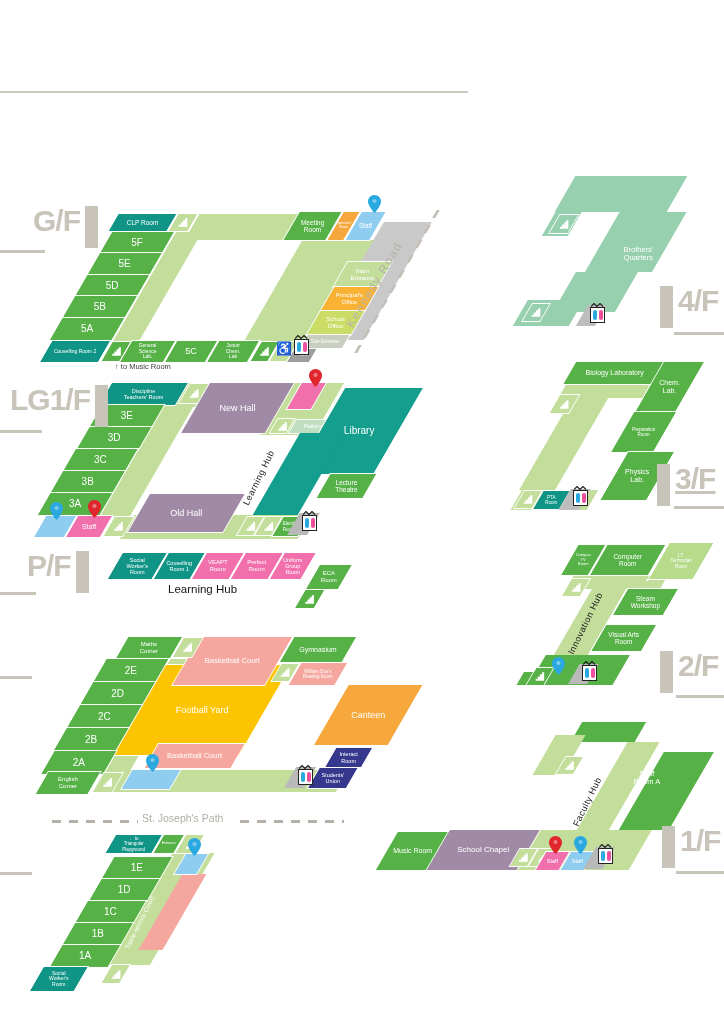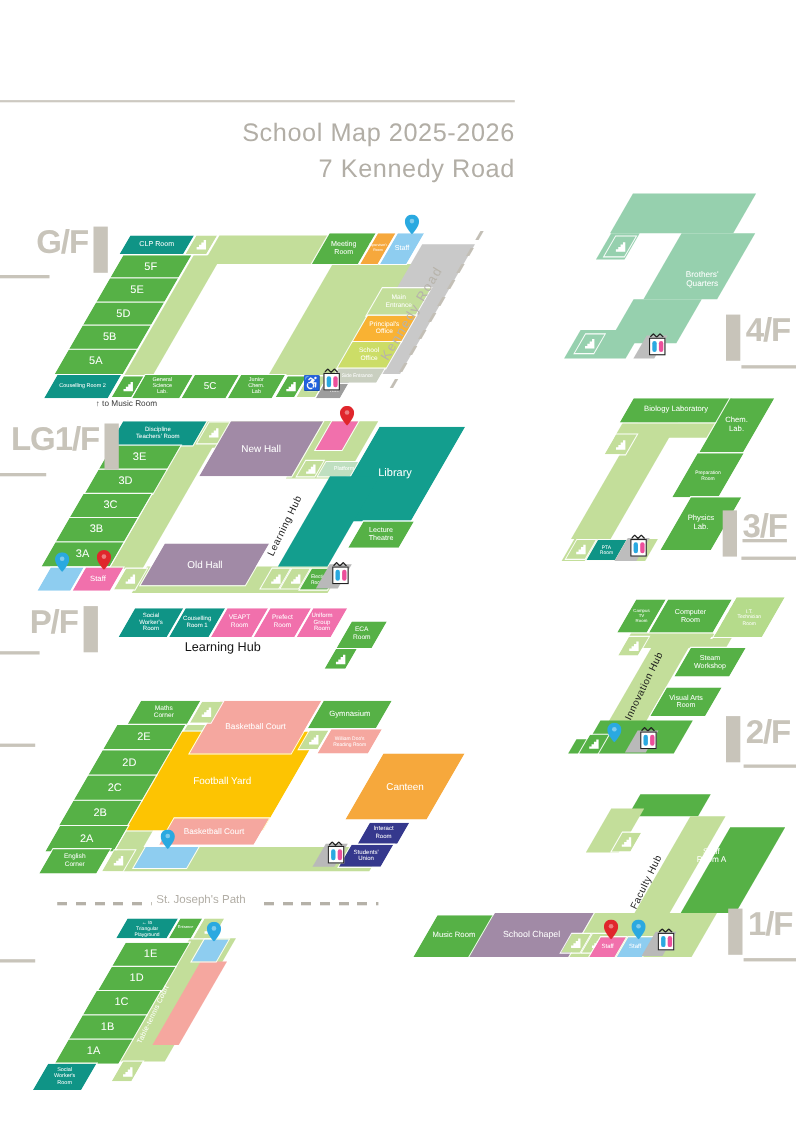--- a/index.html
+++ b/index.html
@@ -38,24 +38,20 @@
   .rlabel{position:absolute;transform-origin:0 0;white-space:nowrap;z-index:4;}
   .note{position:absolute;white-space:nowrap;z-index:4;}
   .hdash{position:absolute;height:2.5px;
          background:repeating-linear-gradient(90deg,#b5b1a8 0 9px,transparent 9px 17px);}
 </style>
 </head>
 <body>
 
 <div class="page">
   <div class="title-line"></div>
-  <div class="subtitle">
-    <div>School Map 2025-2026</div>
-    <div>7 Kennedy Road</div>
-  </div>
   <div id="skew" class="skew-layer">
       <div class="room" style="left: 322.6px; top: 214px; width: 99px; height: 26px; background: rgb(195, 222, 154);"></div>
       <div class="room" style="left: 309.9px; top: 232px; width: 26px; height: 109px; background: rgb(195, 222, 154);"></div>
       <div class="room" style="left: 440.6px; top: 240px; width: 88px; height: 101px; background: rgb(195, 222, 154);"></div>
       <div class="room" style="left: 512.2px; top: 222px; width: 48px; height: 118px; background: rgb(201, 201, 201);"></div>
       <div class="room tile" style="left: 241.6px; top: 214px; width: 58px; height: 17px; background: rgb(15, 148, 134);">
         <div class="lbl" style="font-size: 6.5px; color: rgb(255, 255, 255);">CLP Room</div>
       </div>
       <div class="room tile" style="left: 301.6px; top: 214px; width: 19px; height: 17px; background: rgb(195, 222, 154);">
         <div class="lbl"><svg width="11" height="11" viewBox="0 0 18 18">
@@ -620,19 +616,19 @@
           <i class="b"></i>
           <i class="p"></i>
         </span>
       </div>
       <div class="wc" style="left: 276px; top: 342px;">♿</div>
       <div class="rlabel" style="left: 355px; top: 330px; font-size: 12px; color: rgb(183, 179, 170); letter-spacing: 1.5px; transform: rotate(-59deg) translateY(-100%);">Kennedy Road</div>
       <div class="rlabel" style="left: 250px; top: 507px; font-size: 9px; color: rgb(26, 26, 26); letter-spacing: 0.5px; transform: rotate(-64deg) translateY(-100%);">Learning Hub</div>
       <div class="rlabel" style="left: 575px; top: 656px; font-size: 9px; color: rgb(26, 26, 26); letter-spacing: 0.5px; transform: rotate(-64deg) translateY(-100%);">Innovation Hub</div>
       <div class="rlabel" style="left: 580px; top: 828px; font-size: 9px; color: rgb(26, 26, 26); letter-spacing: 0.5px; transform: rotate(-64deg) translateY(-100%);">Faculty Hub</div>
       <div class="rlabel" style="left: 130px; top: 950px; font-size: 6.5px; color: rgb(255, 255, 255); letter-spacing: 0.3px; transform: rotate(-64deg) translateY(-100%);">Table-tennis Court</div>
-      <div class="note" style="left: 87px; top: 362px; font-size: 7.5px; color: rgb(60, 60, 60);">↑ to Music Room</div>
+      <div class="note" style="left: 115px; top: 362px; font-size: 7.5px; color: rgb(60, 60, 60);">↑ to Music Room</div>
       <div class="note" style="left: 168px; top: 583px; font-size: 11.5px; color: rgb(20, 20, 20);">Learning Hub</div>
       <div class="note" style="left: 142px; top: 812px; font-size: 10.5px; color: rgb(178, 174, 166);">St. Joseph's Path</div>
       <div class="hdash" style="left: 52px; top: 820px; width: 86px;"></div>
       <div class="hdash" style="left: 240px; top: 820px; width: 104px;"></div>
     </div>
 </div>
 
 </body></html>

